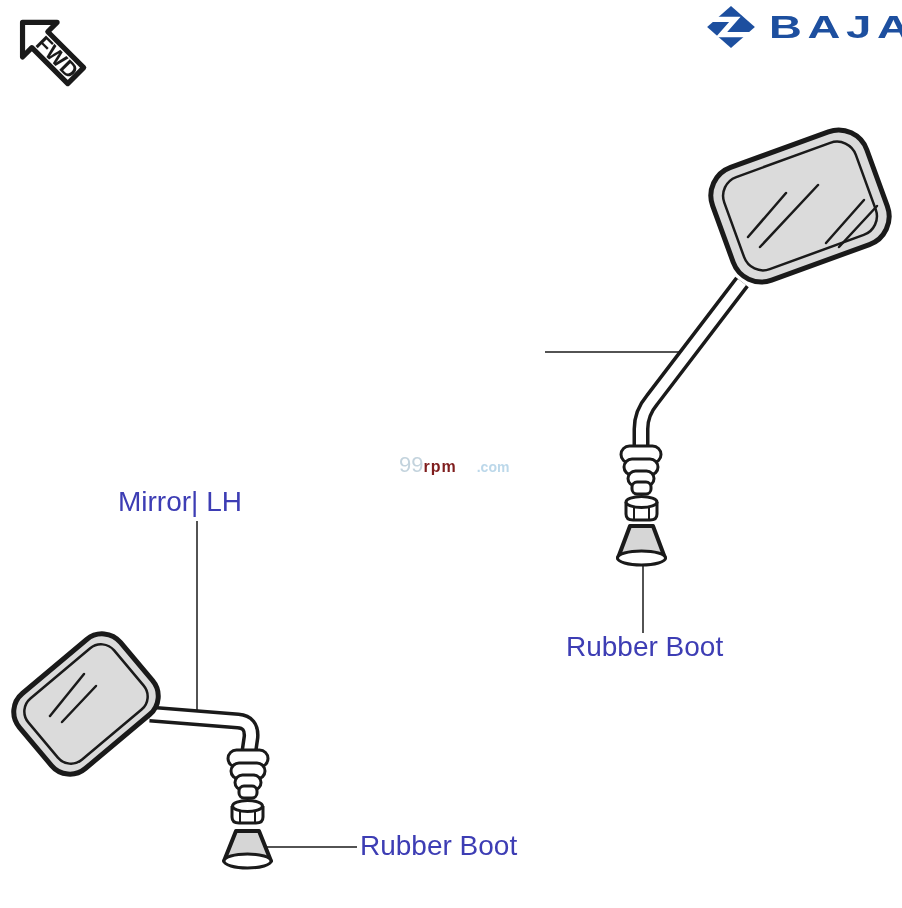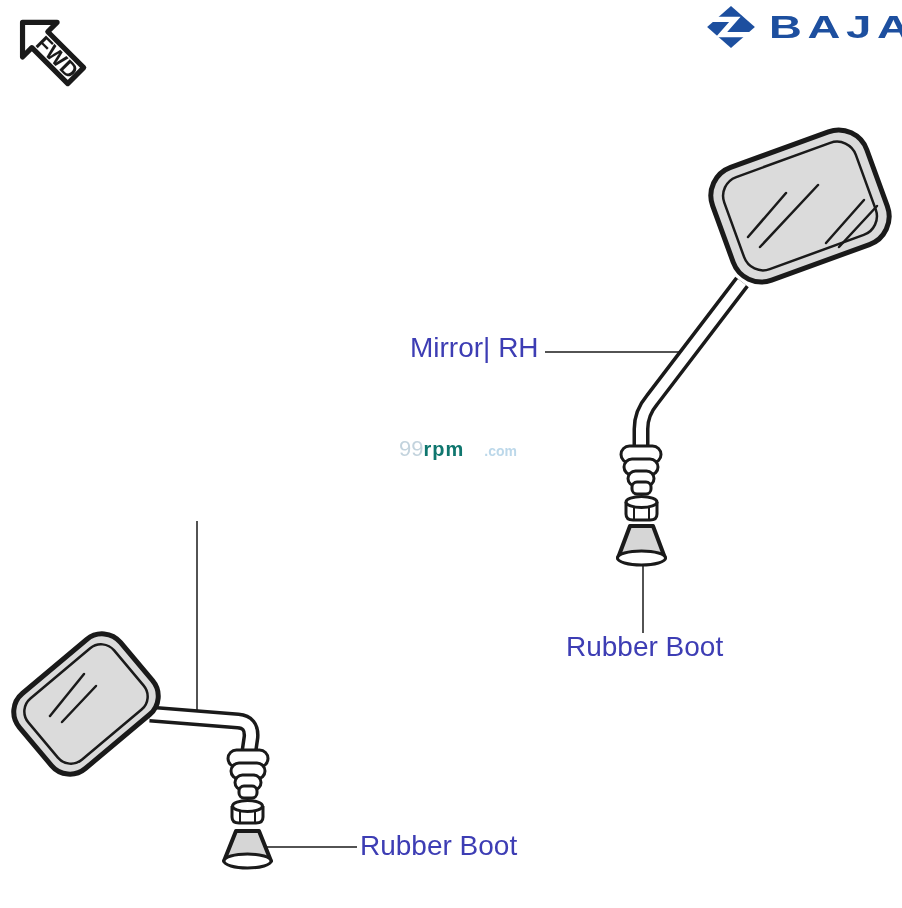--- a/index.html
+++ b/index.html
@@ -16,25 +16,25 @@
   .callout.lh-mirror{left:118px;top:487px;}
   .callout.rh-boot{left:566px;top:632px;}
   .callout.lh-boot{left:360px;top:831px;}
   .fwd-badge{position:absolute;left:4px;top:2px;width:94px;height:94px;}
   .brand{position:absolute;right:8px;top:6px;display:flex;align-items:center;gap:14px;}
   .brand-word{
     color:#1d4f9f;font-weight:bold;font-size:32px;letter-spacing:4px;
     transform:scaleX(1.42);transform-origin:left center;line-height:1;
   }
   .watermark{
-    position:absolute;left:399px;top:438px;display:flex;align-items:baseline;
+    position:absolute;left:399px;top:454px;display:flex;align-items:baseline;
     line-height:1;user-select:none;text-align:right;
   }
   .wm-99{color:#c3d3dd;font-size:22px;}
-  .wm-rpm{color:#0f766e;font-size:20px;font-weight:bold;letter-spacing:1px;}
+  .wm-rpm{color:#7f1d1d;font-size:16px;font-weight:bold;letter-spacing:1px;}
   .wm-com{color:#bcd8ea;font-size:14px;font-weight:bold;margin-left:20px;}
 </style>
 </head>
 <body>
 
 <div class="canvas">
 
   <svg class="diagram-svg" width="902" height="908" viewBox="0 0 902 908">
 
     <g stroke="#1a1a1a" stroke-width="1.5">
@@ -131,17 +131,17 @@
     </svg>
     <span class="brand-word">BAJAJ</span>
   </div>
 
   <div class="watermark">
     <span class="wm-99">99</span>
       <span class="wm-rpm">rpm</span>
       <span class="wm-com">.com</span>
   </div>
 
-  <div class="callout rh-mirror">Mirror| RH</div>
+  <div class="callout lh-mirror">Mirror| LH</div>
   <div class="callout rh-boot">Rubber Boot</div>
   <div class="callout lh-boot">Rubber Boot</div>
 
 </div>
 
 </body></html>

